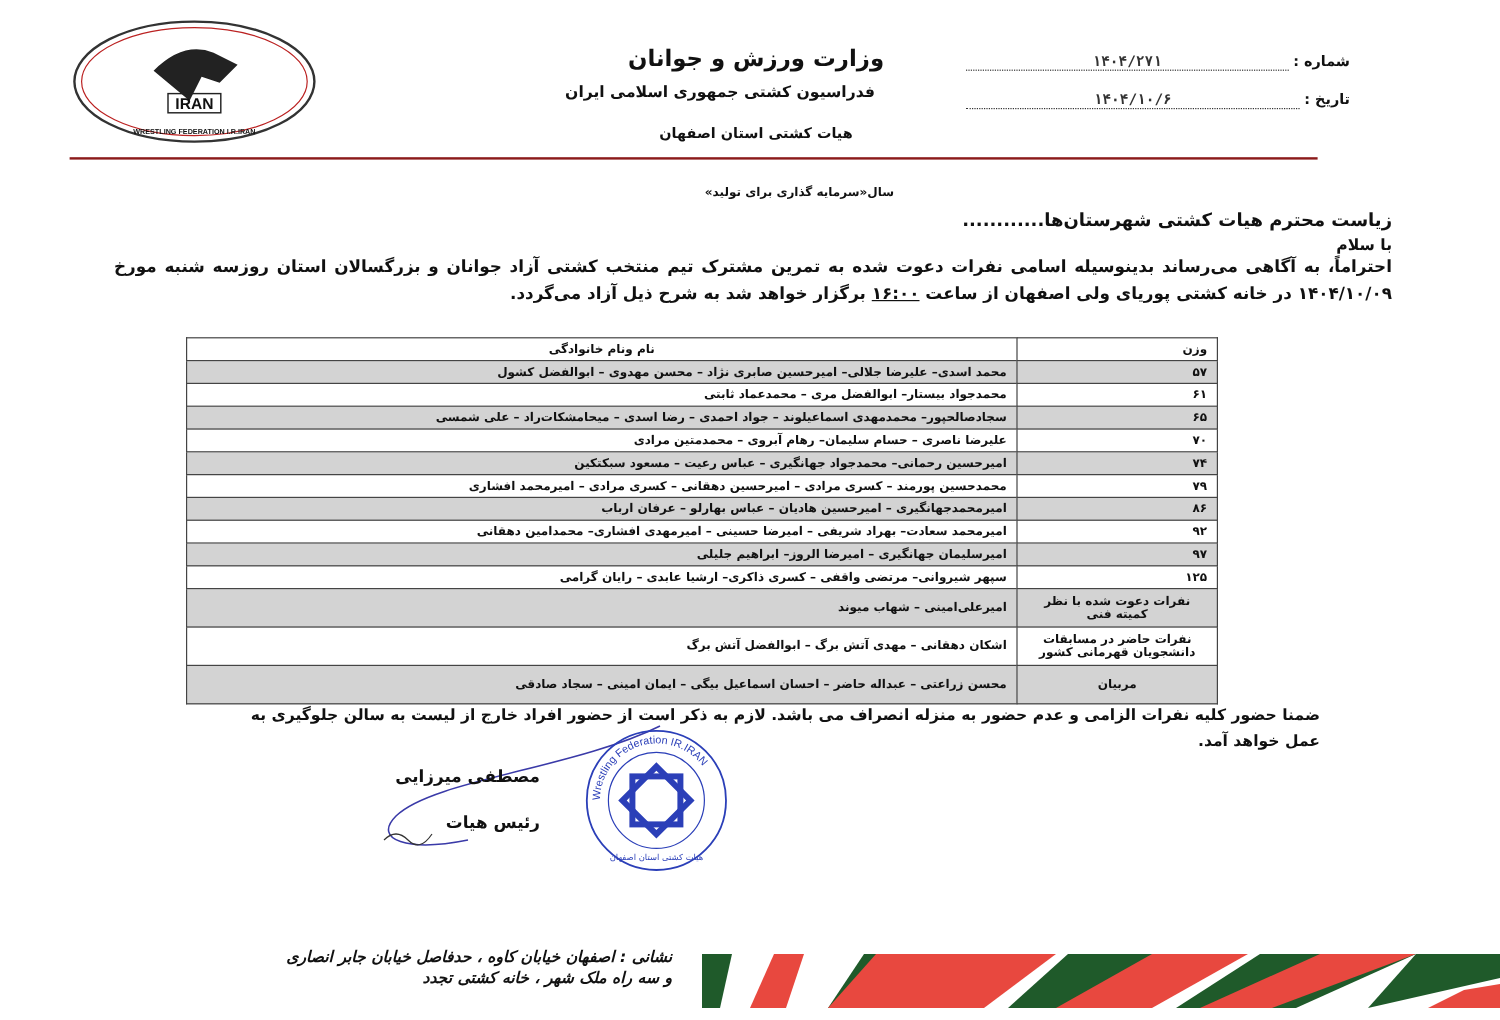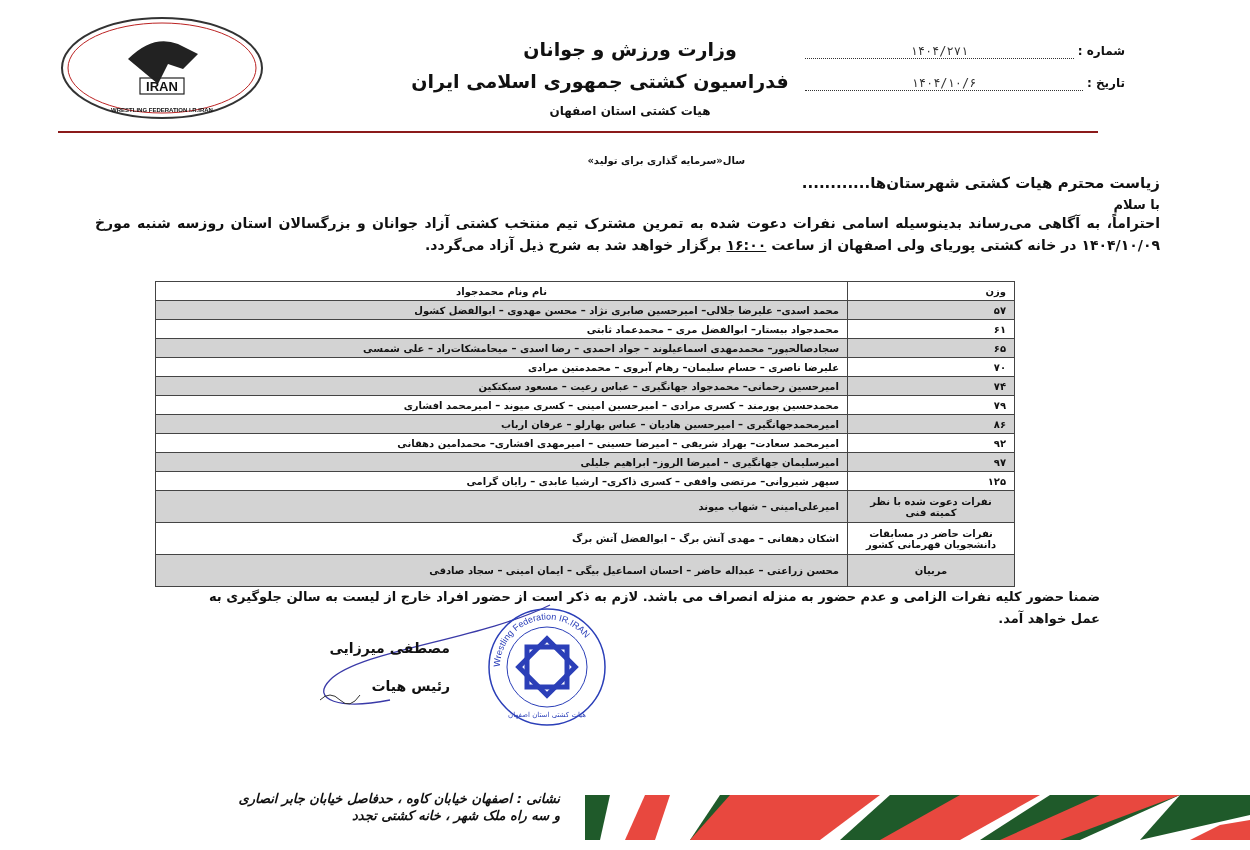--- a/index.html
+++ b/index.html
@@ -6,25 +6,25 @@
   body {
     width:1250px; height:850px; background:#ffffff; position:relative; overflow:hidden;
     font-family:"DejaVu Sans", sans-serif; color:#111;
   }
   .rtl { direction:rtl; }
   .abs { position:absolute; }
 
   
   .logo { left:58px; top:14px; width:208px; height:108px; }
   .hdr-title { left:420px; top:38px; width:420px; text-align:center; font-weight:bold; font-size:19px; }
-  .hdr-sub { left:340px; top:70px; width:520px; text-align:center; font-weight:bold; font-size:19px; }
+  .hdr-sub { left:340px; top:70px; width:520px; text-align:center; font-weight:bold; font-size:13px; }
   .hdr-council { left:420px; top:104px; width:420px; text-align:center; font-weight:bold; font-size:12px; }
   .meta-row { right:125px; width:320px; font-size:12px; font-weight:bold; display:flex; align-items:baseline; }
   .meta-row .lbl { white-space:nowrap; }
-  .meta-row .val { flex:1; border-bottom:1px dotted #333; font-weight:normal; font-family:"DejaVu Sans Mono", monospace; color:#333; text-align:center; margin-right:4px; letter-spacing:2px; }
+  .meta-row .val { flex:1; border-bottom:1px dotted #333; font-weight:bold; font-family:"DejaVu Sans Mono", monospace; color:#333; text-align:center; margin-right:4px; letter-spacing:2px; }
   .rule { left:58px; top:131px; width:1040px; height:2px; background:#8b1a1a; }
 
   
   .slogan { left:400px; top:155px; width:345px; font-size:10px; font-weight:bold; text-align:right; }
   .recipient { left:230px; top:174px; width:930px; font-size:15px; font-weight:bold; }
   .greeting { left:230px; top:197px; width:930px; font-size:13px; font-weight:bold; }
   .para { left:95px; top:212px; width:1065px; font-size:14px; font-weight:bold; line-height:22px; text-align:justify; }
   .para .time { text-decoration:underline; }
 
   
@@ -84,21 +84,21 @@
 <div class="abs para rtl">
   <span>احتراماً، به آگاهی می‌رساند بدینوسیله اسامی نفرات دعوت شده به تمرین مشترک تیم منتخب کشتی آزاد جوانان و بزرگسالان استان روزسه شنبه مورخ ۱۴۰۴/۱۰/۰۹ در خانه کشتی پوریای ولی اصفهان از ساعت</span>
   <span class="time">۱۶:۰۰</span>
   <span>برگزار خواهد شد به شرح ذیل آزاد می‌گردد.</span>
 </div>
 
 <table class="roster">
   <thead>
     <tr>
       <th class="h-weight">وزن</th>
-      <th class="h-names">نام ونام محمدجواد</th>
+      <th class="h-names">نام ونام خانوادگی</th>
     </tr>
   </thead>
   <tbody id="roster-body">
       <tr class="shade">
         <td class="w">۵۷</td>
         <td class="n">محمد اسدی– علیرضا جلالی– امیرحسین صابری نژاد – محسن مهدوی – ابوالفضل کشول</td>
       </tr>
       <tr>
         <td class="w">۶۱</td>
         <td class="n">محمدجواد بیستار– ابوالفضل مری – محمدعماد ثابتی</td>
@@ -110,21 +110,21 @@
       <tr>
         <td class="w">۷۰</td>
         <td class="n">علیرضا ناصری – حسام سلیمان– رهام آبروی – محمدمتین مرادی</td>
       </tr>
       <tr class="shade">
         <td class="w">۷۴</td>
         <td class="n">امیرحسین رحمانی– محمدجواد جهانگیری – عباس رعیت – مسعود سبکتکین</td>
       </tr>
       <tr>
         <td class="w">۷۹</td>
-        <td class="n">محمدحسین پورمند – کسری مرادی – امیرحسین امینی – کسری میوند – امیرمحمد افشاری</td>
+        <td class="n">محمدحسین پورمند – کسری مرادی – امیرحسین دهقانی – کسری مرادی – امیرمحمد افشاری</td>
       </tr>
       <tr class="shade">
         <td class="w">۸۶</td>
         <td class="n">امیرمحمدجهانگیری – امیرحسین هادیان – عباس بهارلو – عرفان ارباب</td>
       </tr>
       <tr>
         <td class="w">۹۲</td>
         <td class="n">امیرمحمد سعادت– بهراد شریفی – امیرضا حسینی – امیرمهدی افشاری– محمدامین دهقانی</td>
       </tr>
       <tr class="shade">

